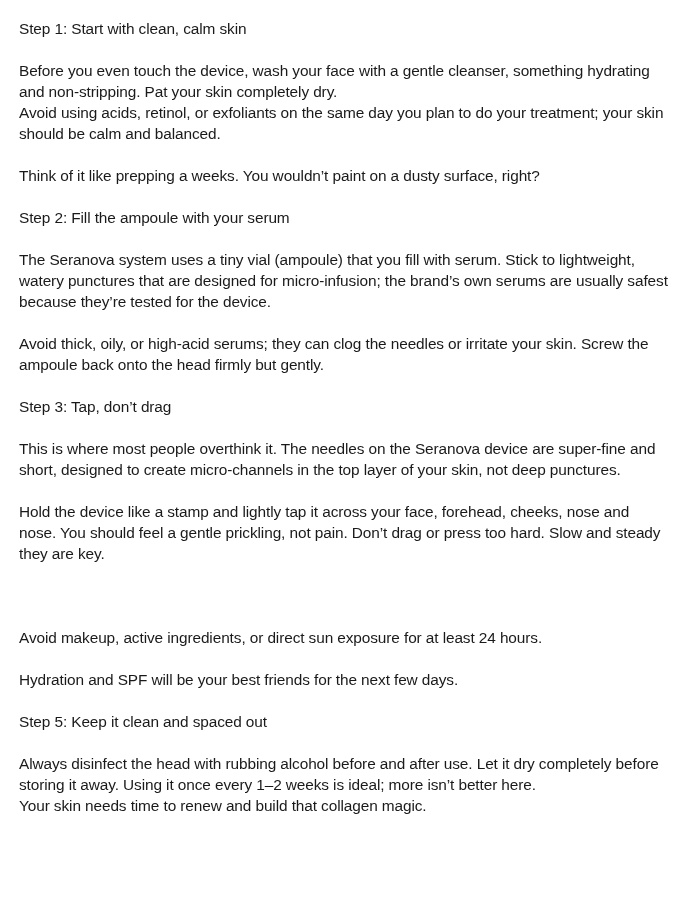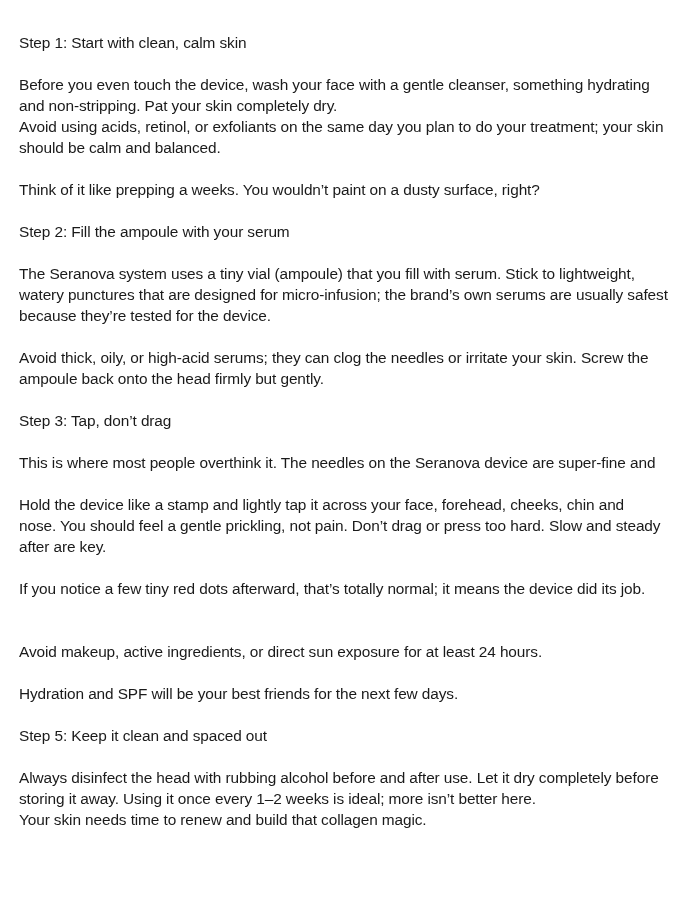--- a/index.html
+++ b/index.html
@@ -10,21 +10,21 @@
   body {
     width: 700px;
     height: 924px;
     overflow: hidden;
     font-family: "Liberation Sans", sans-serif;
     font-size: 15.4px;
     color: #1a1a1a;
   }
   .doc {
     position: relative;
-    padding: 32px 0 0 19px;
+    padding: 18px 0 0 19px;
     width: 680px;
     box-sizing: border-box;
     line-height: 21px;
     letter-spacing: -0.1px;
   }
   .line {
     display: block;
     white-space: pre;
     height: 21px;
     margin: 0;
@@ -69,31 +69,29 @@
       <p class="line">ampoule back onto the head firmly but gently.</p>
     </div>
     <span class="gap"></span>
   </div>
 
   <div>
     <p class="line">Step 3: Tap, don’t drag</p>
     <span class="gap"></span>
     <div>
       <p class="line">This is where most people overthink it. The needles on the Seranova device are super-fine and</p>
+      <p class="line">short, designed to create micro-channels in the top layer of your skin, not deep punctures.</p>
     </div>
     <span class="gap"></span>
     <div>
-      <p class="line">Hold the device like a stamp and lightly tap it across your face, forehead, cheeks, chin and</p>
+      <p class="line">Hold the device like a stamp and lightly tap it across your face, forehead, cheeks, nose and</p>
       <p class="line">nose. You should feel a gentle prickling, not pain. Don’t drag or press too hard. Slow and steady</p>
-      <p class="line">after are key.</p>
+      <p class="line">they are key.</p>
     </div>
     <span class="gap"></span>
-    <div>
-      <p class="line">If you notice a few tiny red dots afterward, that’s totally normal; it means the device did its job.</p>
-    </div>
     <span class="gap"></span>
   </div>
 
   <div>
     <span class="gap"></span>
     <div>
       <p class="line">Avoid makeup, active ingredients, or direct sun exposure for at least 24 hours.</p>
     </div>
     <span class="gap"></span>
     <div>

